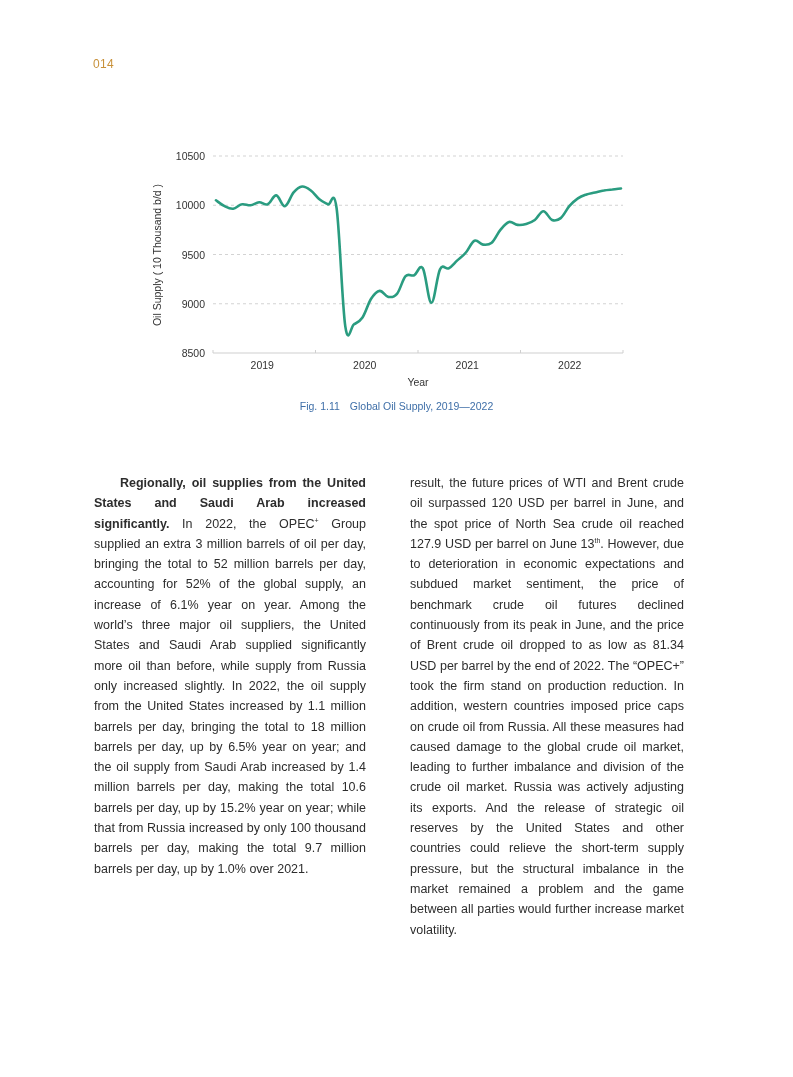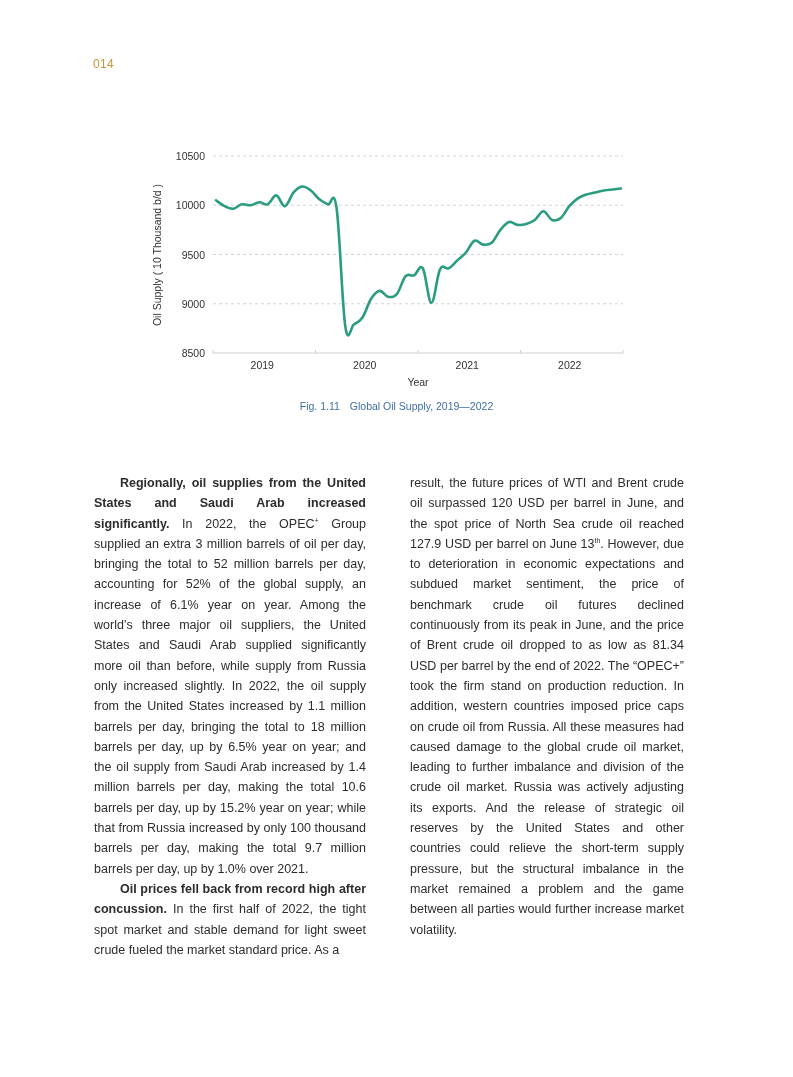--- a/index.html
+++ b/index.html
@@ -56,18 +56,17 @@
     <path id="series-line" fill="none" stroke-width="2.6" stroke-linejoin="round" stroke-linecap="round" d="M216.0,200.3 C217.6,201.4 221.5,204.7 224.6,206.2 C227.7,207.7 230.1,209.1 233.2,208.7 C236.3,208.3 238.7,204.9 241.9,204.3 C245.0,203.6 247.4,205.6 250.5,205.3 C253.6,204.9 256.0,202.5 259.1,202.3 C262.2,202.1 264.6,205.5 267.7,204.3 C270.8,203.0 273.2,195.0 276.3,195.4 C279.4,195.8 281.8,206.8 284.9,206.2 C288.0,205.7 290.5,196.0 293.6,192.4 C296.7,188.9 299.1,186.9 302.2,186.5 C305.3,186.2 307.7,188.2 310.8,190.5 C313.9,192.8 316.3,196.9 319.4,199.3 C322.5,201.8 324.9,202.7 328.0,204.3 C331.1,205.9 333.5,186.2 336.6,208.2 C339.7,230.2 342.2,305.5 345.3,326.4 C348.4,347.3 350.8,326.0 353.9,324.4 C357.0,322.8 359.4,322.1 362.5,317.5 C365.6,312.9 368.0,303.6 371.1,298.8 C374.2,294.0 376.6,291.3 379.7,290.9 C382.8,290.6 385.2,296.3 388.3,296.9 C391.4,297.4 393.9,297.6 397.0,293.9 C400.1,290.2 402.5,279.5 405.6,276.2 C408.7,272.8 411.1,276.6 414.2,275.2 C417.3,273.8 419.7,263.3 422.8,268.3 C425.9,273.3 428.3,302.6 431.4,302.8 C434.5,302.9 436.9,275.5 440.0,269.3 C443.1,263.1 445.6,269.9 448.7,268.3 C451.8,266.7 454.2,263.2 457.3,260.4 C460.4,257.6 462.8,256.1 465.9,252.5 C469.0,249.0 471.4,242.1 474.5,240.7 C477.6,239.3 480.0,244.3 483.1,244.6 C486.2,245.0 488.6,245.3 491.7,242.7 C494.8,240.0 497.3,233.6 500.4,229.9 C503.5,226.2 505.9,222.9 509.0,222.0 C512.1,221.1 514.5,224.6 517.6,224.9 C520.7,225.3 523.1,224.9 526.2,224.0 C529.3,223.1 531.7,222.3 534.8,220.0 C537.9,217.7 540.3,211.2 543.4,211.2 C546.5,211.2 549.0,218.8 552.1,220.0 C555.2,221.3 557.6,220.5 560.7,218.1 C563.8,215.6 566.2,209.8 569.3,206.2 C572.4,202.7 574.8,200.5 577.9,198.4 C581.0,196.2 583.4,195.5 586.5,194.4 C589.6,193.4 592.0,193.2 595.1,192.4 C598.3,191.7 600.7,191.0 603.8,190.5 C606.9,189.9 609.3,189.8 612.4,189.5 C615.5,189.1 619.4,188.7 621.0,188.5" stroke="#2a9c80"></path>
   </svg>
 </div>
 
 <div class="caption">
   <span>Fig. 1.11</span><span class="sep"></span><span>Global Oil Supply, 2019—2022</span>
 </div>
 
 <div class="col col-left">
   <p class="indent"><span class="bold">Regionally, oil supplies from the United States and Saudi Arab increased significantly.</span><span> In 2022, the OPEC</span><sup>+</sup><span> Group supplied an extra 3 million barrels of oil per day, bringing the total to 52 million barrels per day, accounting for 52% of the global supply, an increase of 6.1% year on year. Among the world’s three major oil suppliers, the United States and Saudi Arab supplied significantly more oil than before, while supply from Russia only increased slightly. In 2022, the oil supply from the United States increased by 1.1 million barrels per day, bringing the total to 18 million barrels per day, up by 6.5% year on year; and the oil supply from Saudi Arab increased by 1.4 million barrels per day, making the total 10.6 barrels per day, up by 15.2% year on year; while that from Russia increased by only 100 thousand barrels per day, making the total 9.7 million barrels per day, up by 1.0% over 2021.</span></p>
-  <p class="indent"><span class="bold">Oil prices fell back from record high after concussion.</span><span> In the first half of 2022, the tight spot market and stable demand for light sweet crude fueled the market standard price. As a</span></p>
 </div>
 
 <div class="col col-right">
   <p><span>result, the future prices of WTI and Brent crude oil surpassed 120 USD per barrel in June, and the spot price of North Sea crude oil reached 127.9 USD per barrel on June 13</span><sup>th</sup><span>. However, due to deterioration in economic expectations and subdued market sentiment, the price of benchmark crude oil futures declined continuously from its peak in June, and the price of Brent crude oil dropped to as low as 81.34 USD per barrel by the end of 2022. The “OPEC+” took the firm stand on production reduction. In addition, western countries imposed price caps on crude oil from Russia. All these measures had caused damage to the global crude oil market, leading to further imbalance and division of the crude oil market. Russia was actively adjusting its exports. And the release of strategic oil reserves by the United States and other countries could relieve the short-term supply pressure, but the structural imbalance in the market remained a problem and the game between all parties would further increase market volatility.</span></p>
 </div>
 
 </body></html>

